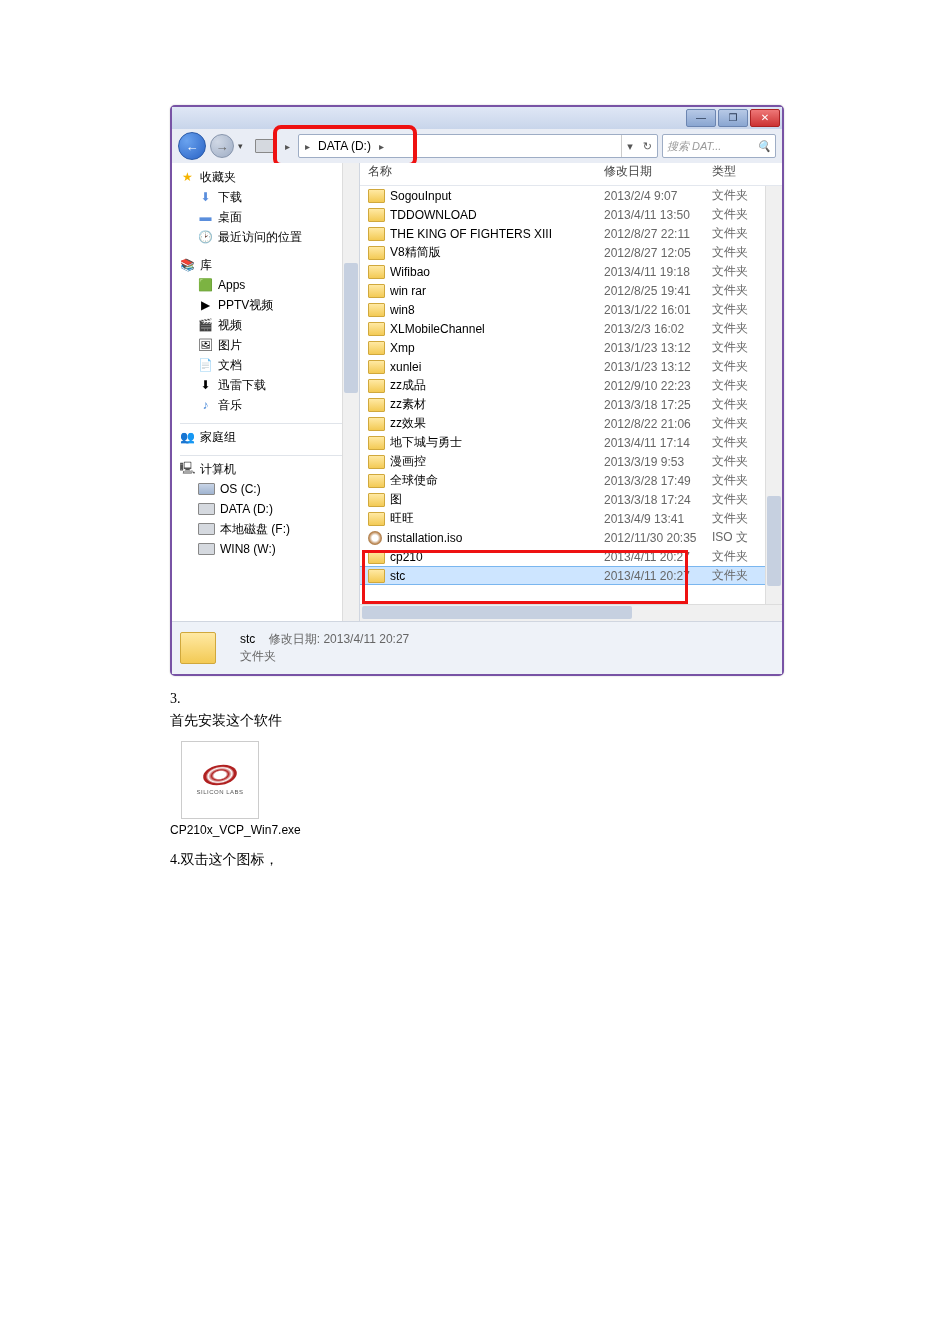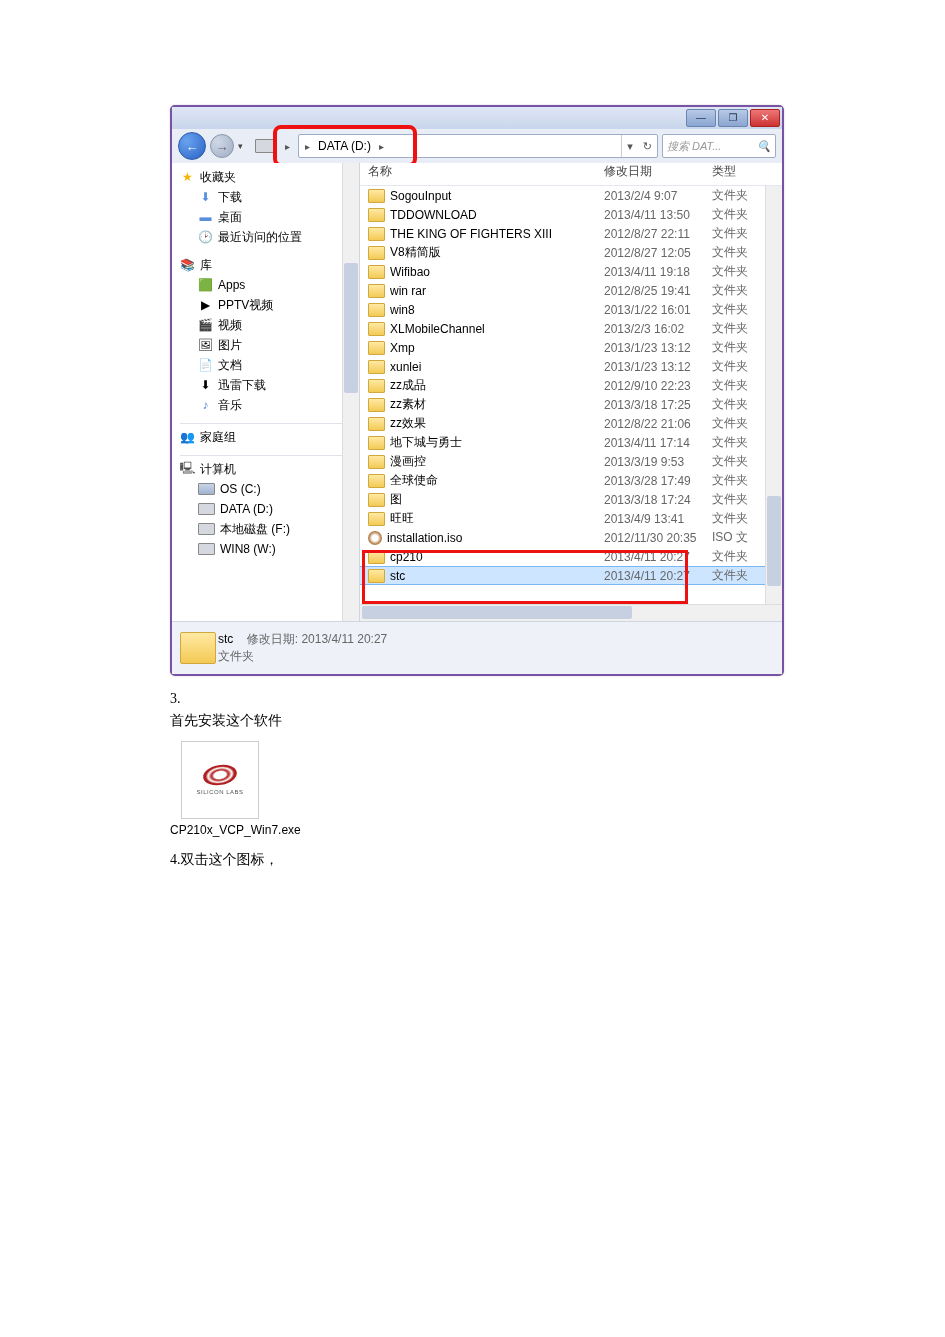--- a/index.html
+++ b/index.html
@@ -377,21 +377,21 @@
     background: #c6d0e0;
     border-radius: 2px;
   }
   .status {
     height: 44px;
     border-top: 1px solid #d0d6e0;
     background: #eef2f8;
     display: flex;
     align-items: center;
     padding: 4px 8px;
-    gap: 2px;
+    gap: 24px;
     font-size: 12px;
   }
   .status-ico {
     width: 34px;
     height: 30px;
     background: linear-gradient(#ffe9a3, #f3ca55);
     border: 1px solid #d0a83c;
     border-radius: 2px;
   }
   .status-text { line-height: 1.4; }

